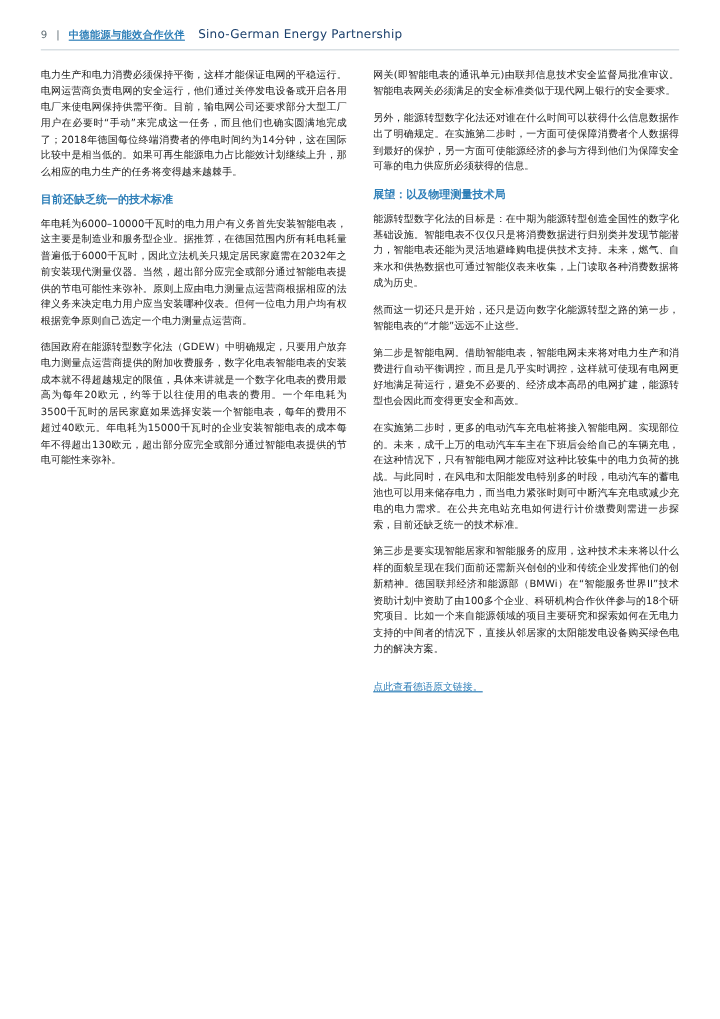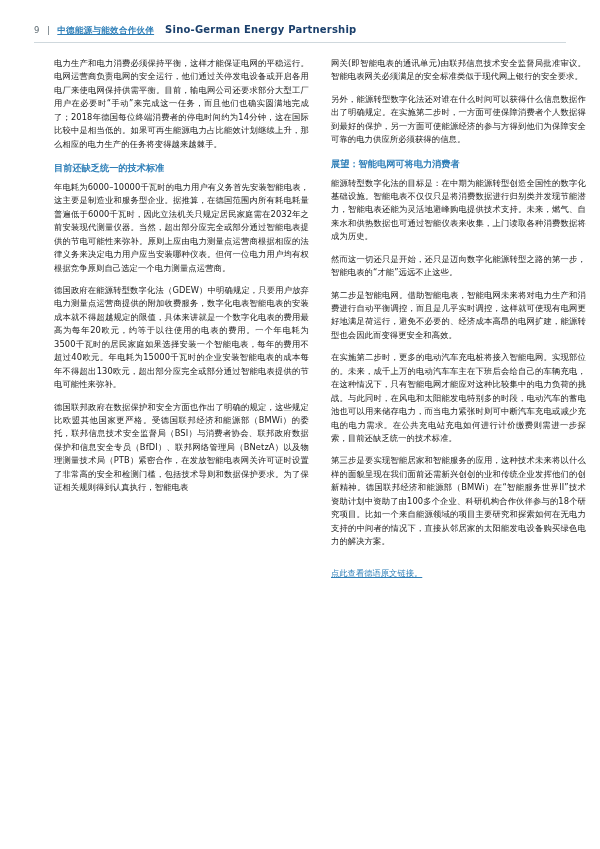--- a/index.html
+++ b/index.html
@@ -41,31 +41,30 @@
   .header-title-cn {
     font-size: 8.5px;
     color: #2e7fb8;
     font-weight: bold;
     letter-spacing: .3px;
     text-decoration: underline;
   }
   .header-title-en {
     font-size: 10px;
     color: #1a3f6b;
-    font-weight: bold;
+    font-weight: normal;
     letter-spacing: .2px;
     margin-left: 4px;
   }
   
   .columns {
     display: flex;
     gap: 22px;
     padding: 14px 34px 0 34px;
     box-sizing: border-box;
-    margin-left: 20px;
   }
   .col {
     width: 255px;
     flex: 0 0 255px;
   }
   p.body {
     font-size: 8.3px;
     line-height: 1.62;
     text-align: justify;
     margin: 0 0 9px 0;
@@ -103,28 +102,27 @@
   <div class="columns">
 
     <div class="col">
       <p class="body">电力生产和电力消费必须保持平衡，这样才能保证电网的平稳运行。电网运营商负责电网的安全运行，他们通过关停发电设备或开启各用电厂来使电网保持供需平衡。目前，输电网公司还要求部分大型工厂用户在必要时“手动”来完成这一任务，而且他们也确实圆满地完成了；2018年德国每位终端消费者的停电时间约为14分钟，这在国际比较中是相当低的。如果可再生能源电力占比能效计划继续上升，那么相应的电力生产的任务将变得越来越棘手。</p>
 
       <h2 class="section">目前还缺乏统一的技术标准</h2>
       <p class="body">年电耗为6000–10000千瓦时的电力用户有义务首先安装智能电表，这主要是制造业和服务型企业。据推算，在德国范围内所有耗电耗量普遍低于6000千瓦时，因此立法机关只规定居民家庭需在2032年之前安装现代测量仪器。当然，超出部分应完全或部分通过智能电表提供的节电可能性来弥补。原则上应由电力测量点运营商根据相应的法律义务来决定电力用户应当安装哪种仪表。但何一位电力用户均有权根据竞争原则自己选定一个电力测量点运营商。</p>
 
       <p class="body">德国政府在能源转型数字化法（GDEW）中明确规定，只要用户放弃电力测量点运营商提供的附加收费服务，数字化电表智能电表的安装成本就不得超越规定的限值，具体来讲就是一个数字化电表的费用最高为每年20欧元，约等于以往使用的电表的费用。一个年电耗为3500千瓦时的居民家庭如果选择安装一个智能电表，每年的费用不超过40欧元。年电耗为15000千瓦时的企业安装智能电表的成本每年不得超出130欧元，超出部分应完全或部分通过智能电表提供的节电可能性来弥补。</p>
 
-      <p class="body">德国联邦政府在数据保护和安全方面也作出了明确的规定，这些规定比欧盟其他国家更严格。受德国联邦经济和能源部（BMWi）的委托，联邦信息技术安全监督局（BSI）与消费者协会、联邦政府数据保护和信息安全专员（BfDI）、联邦网络管理局（BNetzA）以及物理测量技术局（PTB）紧密合作，在发放智能电表网关许可证时设置了非常高的安全和检测门槛，包括技术导则和数据保护要求。为了保证相关规则得到认真执行，智能电表</p>
     </div>
 
     <div class="col">
       <p class="body">网关(即智能电表的通讯单元)由联邦信息技术安全监督局批准审议。智能电表网关必须满足的安全标准类似于现代网上银行的安全要求。</p>
       <p class="body">另外，能源转型数字化法还对谁在什么时间可以获得什么信息数据作出了明确规定。在实施第二步时，一方面可使保障消费者个人数据得到最好的保护，另一方面可使能源经济的参与方得到他们为保障安全可靠的电力供应所必须获得的信息。</p>
 
-      <h2 class="section">展望：智能电网可将电力消费者</h2>
+      <h2 class="section">展望：以及物理测量技术局</h2>
       <p class="body">能源转型数字化法的目标是：在中期为能源转型创造全国性的数字化基础设施。智能电表不仅仅只是将消费数据进行归别类并发现节能潜力，智能电表还能为灵活地避峰购电提供技术支持。未来，燃气、自来水和供热数据也可通过智能仪表来收集，上门读取各种消费数据将成为历史。</p>
       <p class="body">然而这一切还只是开始，还只是迈向数字化能源转型之路的第一步，智能电表的“才能”远远不止这些。</p>
       <p class="body">第二步是智能电网。借助智能电表，智能电网未来将对电力生产和消费进行自动平衡调控，而且是几乎实时调控，这样就可使现有电网更好地满足荷运行，避免不必要的、经济成本高昂的电网扩建，能源转型也会因此而变得更安全和高效。</p>
       <p class="body">在实施第二步时，更多的电动汽车充电桩将接入智能电网。实现部位的。未来，成千上万的电动汽车车主在下班后会给自己的车辆充电，在这种情况下，只有智能电网才能应对这种比较集中的电力负荷的挑战。与此同时，在风电和太阳能发电特别多的时段，电动汽车的蓄电池也可以用来储存电力，而当电力紧张时则可中断汽车充电或减少充电的电力需求。在公共充电站充电如何进行计价缴费则需进一步探索，目前还缺乏统一的技术标准。</p>
       <p class="body">第三步是要实现智能居家和智能服务的应用，这种技术未来将以什么样的面貌呈现在我们面前还需新兴创创的业和传统企业发挥他们的创新精神。德国联邦经济和能源部（BMWi）在“智能服务世界II”技术资助计划中资助了由100多个企业、科研机构合作伙伴参与的18个研究项目。比如一个来自能源领域的项目主要研究和探索如何在无电力支持的中间者的情况下，直接从邻居家的太阳能发电设备购买绿色电力的解决方案。</p>
 
       <a class="link">点此查看德语原文链接。</a>
     </div>
 
   </div>

